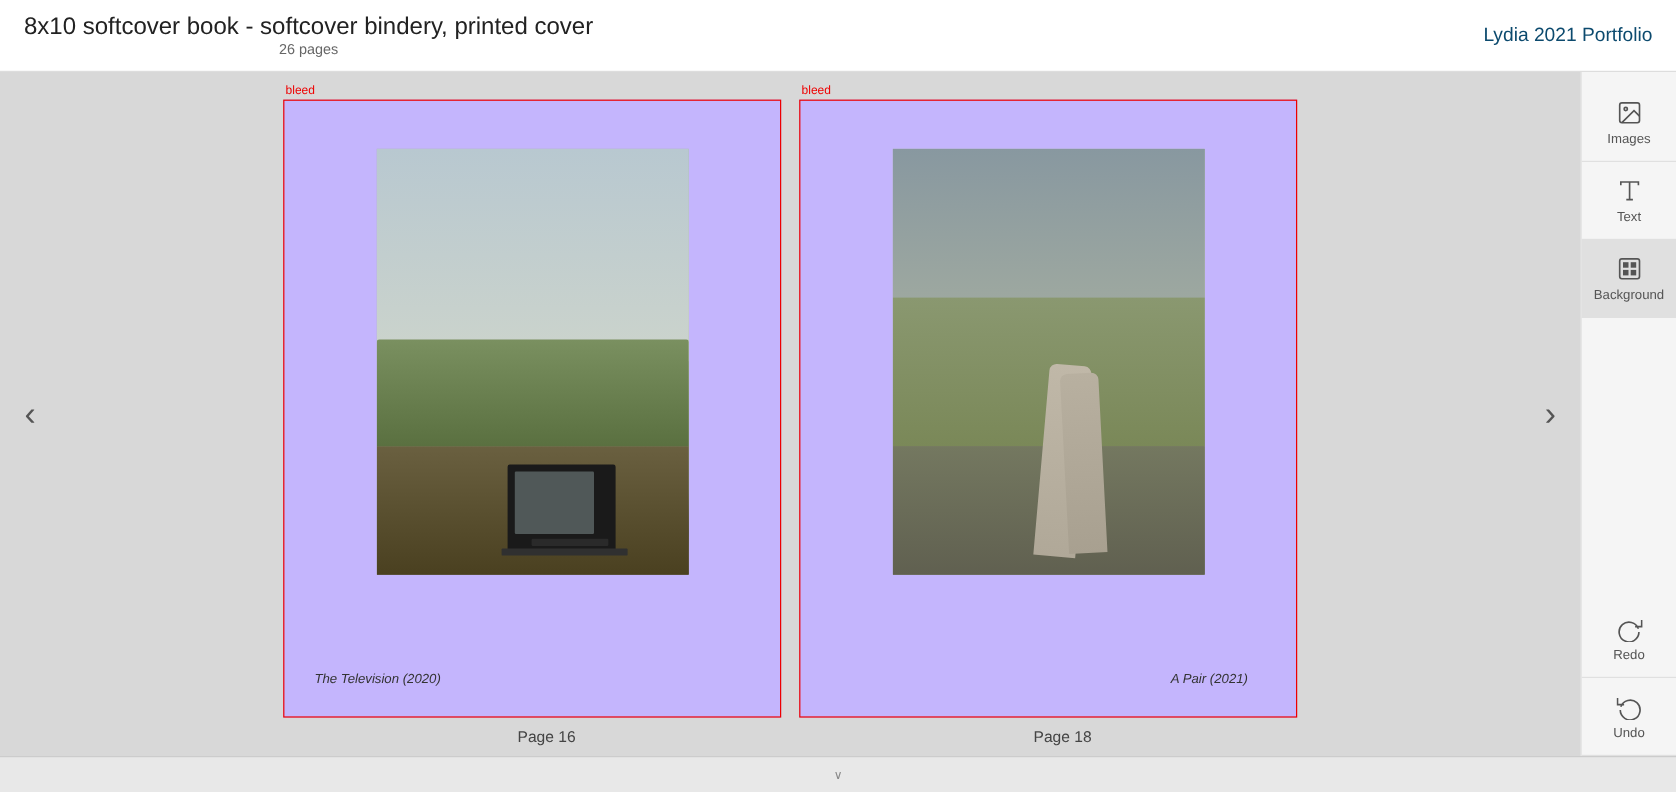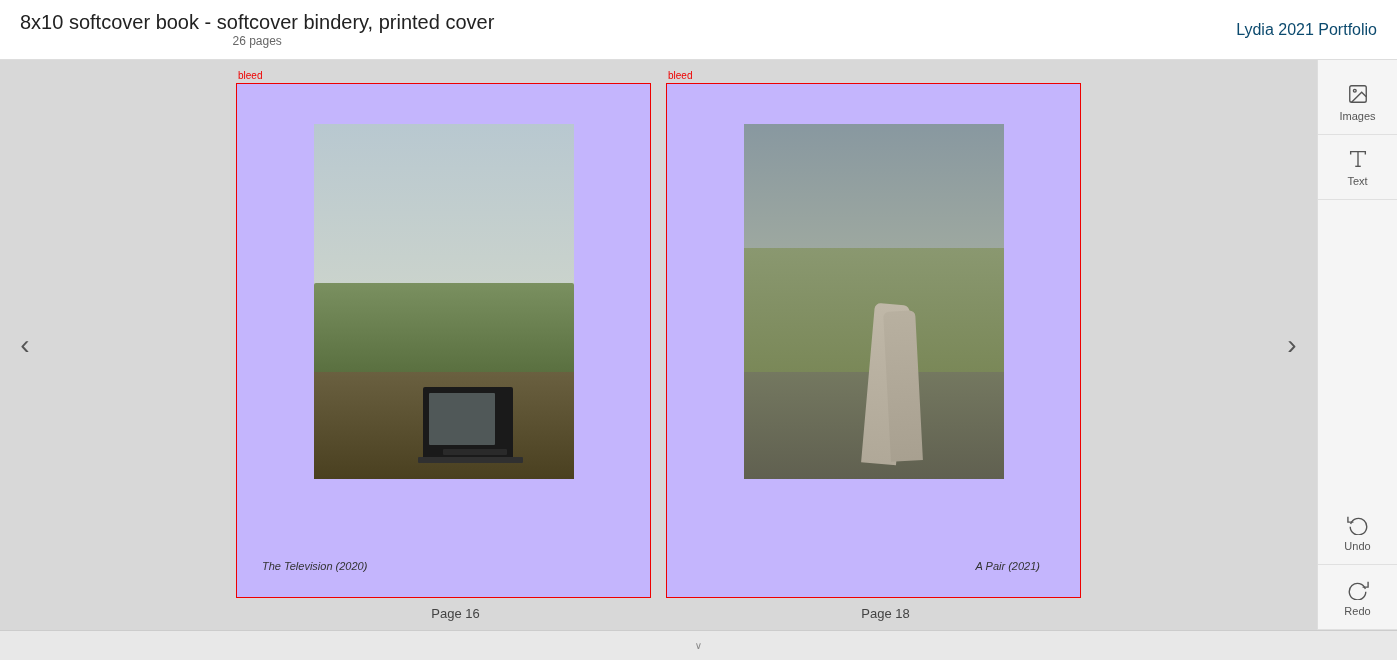--- a/index.html
+++ b/index.html
@@ -317,41 +317,53 @@
         <svg viewBox="0 0 24 24">
           <polyline points="4,7 4,4 20,4 20,7"></polyline>
           <line x1="9" y1="20" x2="15" y2="20"></line>
           <line x1="12" y1="4" x2="12" y2="20"></line>
         </svg>
       </div>
       <span>Text</span>
     </button>
 
 
+    <button class="toolbar-item active">
+      <div class="toolbar-icon">
+        <svg viewBox="0 0 24 24">
+          <rect x="3" y="3" width="18" height="18" rx="2"></rect>
+          <rect x="6" y="6" width="5" height="5" style="fill:#555;stroke:none;"></rect>
+          <rect x="13" y="6" width="5" height="5" style="fill:#555;stroke:none;"></rect>
+          <rect x="6" y="13" width="5" height="5" style="fill:#555;stroke:none;"></rect>
+          <rect x="13" y="13" width="5" height="5" style="fill:#555;stroke:none;"></rect>
+        </svg>
+      </div>
+      <span>Background</span>
+    </button>
 
     <div style="flex:1;"></div>
+
+    <button class="toolbar-item">
+      <div class="toolbar-icon">
+        <svg viewBox="0 0 24 24">
+          <polyline points="23,4 23,10 17,10"></polyline>
+          <path d="M20.49,15a9,9,0,1,1-.49-3"></path>
+        </svg>
+      </div>
+      <span>Redo</span>
+    </button>
 
     <button class="toolbar-item">
       <div class="toolbar-icon">
         <svg viewBox="0 0 24 24">
           <polyline points="1,4 1,10 7,10"></polyline>
           <path d="M3.51,15a9,9,0,1,0,.49-3"></path>
         </svg>
       </div>
       <span>Undo</span>
-    </button>
-
-    <button class="toolbar-item">
-      <div class="toolbar-icon">
-        <svg viewBox="0 0 24 24">
-          <polyline points="23,4 23,10 17,10"></polyline>
-          <path d="M20.49,15a9,9,0,1,1-.49-3"></path>
-        </svg>
-      </div>
-      <span>Redo</span>
     </button>
 
 
   </div>
 </div>
 
 <div class="bottom-bar">
   <span class="bottom-chevron">∨</span>
 </div>
 

